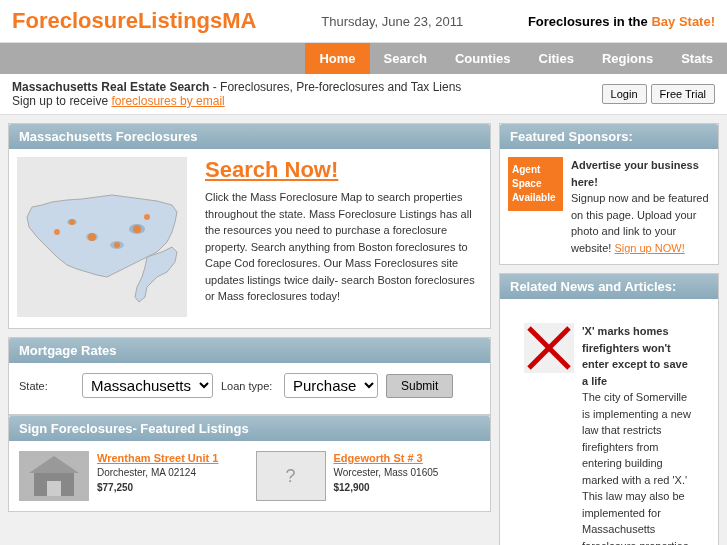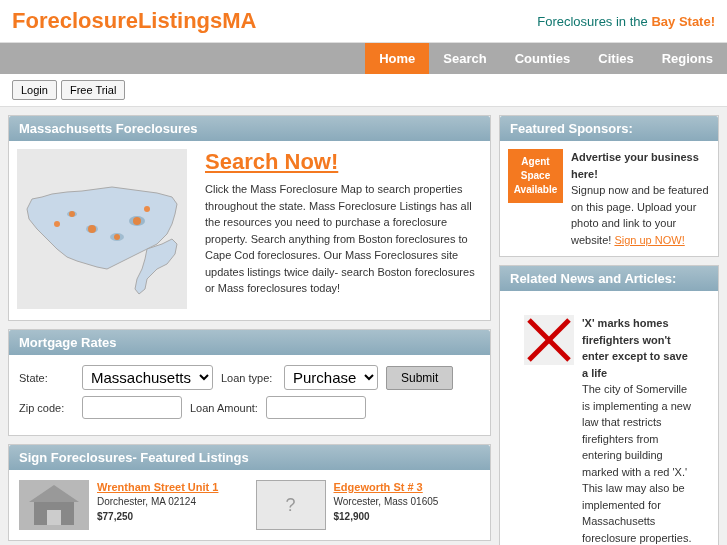--- a/index.html
+++ b/index.html
@@ -3,21 +3,21 @@
   <meta charset="utf-8">
   <style>
     * { margin: 0; padding: 0; box-sizing: border-box; }
     body { font-family: Arial, sans-serif; font-size: 12px; background: #f0f0f0; width: 727px; }
 
     
     #header { background: #fff; padding: 8px 12px; display: flex; align-items: center; justify-content: space-between; border-bottom: 1px solid #ddd; }
     #logo { font-size: 22px; color: #f47920; font-weight: bold; }
     #header-center { color: #555; font-size: 13px; }
     #header-right { color: #555; font-size: 13px; }
-    #header-right span { color: #0f766e; font-weight: normal; }
+    #header-right span { color: #000000; font-weight: bold; }
 
     
     #nav { background: #aaa; display: flex; justify-content: flex-end; }
     #nav a { display: inline-block; padding: 8px 14px; color: #fff; text-decoration: none; font-size: 13px; font-weight: bold; }
     #nav a.active { background: #f47920; }
 
     
     #subheader { background: #fff; padding: 6px 12px; border-bottom: 1px solid #ddd; display: flex; justify-content: space-between; align-items: center; }
     #subheader-left { font-size: 12px; color: #333; }
     #subheader-left strong { font-weight: bold; }
@@ -35,21 +35,21 @@
 
     
     #ma-foreclosures { background: #fff; border: 1px solid #ccc; margin-bottom: 8px; }
     #ma-foreclosures-content { display: flex; padding: 8px; gap: 8px; }
     #map-area { width: 180px; flex-shrink: 0; }
     #map-svg { width: 170px; height: 160px; }
     #foreclosure-text h2 { color: #f47920; font-size: 22px; font-weight: bold; text-decoration: underline; margin-bottom: 6px; }
     #foreclosure-text p { font-size: 11px; color: #333; line-height: 1.5; }
 
     
-    #mortgage { background: #fff; border: 1px solid #ccc; margin-bottom: 8px; }
+    #mortgage { background: #fff; border: 1px solid #ccc; }
     #mortgage-content { padding: 10px; }
     .form-row { display: flex; align-items: center; gap: 8px; margin-bottom: 6px; }
     .form-label { color: #333; font-size: 11px; min-width: 55px; }
     .form-row select, .form-row input { font-size: 15px; border: 1px solid #aaa; padding: 2px 4px; border-radius: 3px; }
     .form-row select { background: #fff; }
     #submit-btn { background: #ccc; border: 1px solid #999; padding: 4px 14px; font-size: 12px; cursor: pointer; border-radius: 2px; }
 
     
     #featured { background: #fff; border: 1px solid #ccc; margin-bottom: 8px; }
     #featured-content { padding: 10px; }
@@ -58,55 +58,61 @@
     .listing { flex: 1; }
     .listing-img { width: 70px; height: 50px; background: #ccc; float: left; margin-right: 8px; }
     .listing-img-placeholder { width: 70px; height: 50px; background: #ddd; border: 1px solid #aaa; float: left; margin-right: 8px; display: flex; align-items: center; justify-content: center; font-size: 10px; color: #666; }
     .listing a { color: #f47920; text-decoration: underline; font-size: 11px; font-weight: bold; }
     .listing p { font-size: 10px; color: #333; line-height: 1.5; }
 
     
     #featured-sponsors { background: #fff; border: 1px solid #ccc; margin-bottom: 8px; }
     .sponsors-content { padding: 8px; }
     .agent-box { display: flex; gap: 8px; align-items: flex-start; }
-    .agent-badge { background: #f47920; color: #fff; text-align: center; font-size: 10px; font-weight: bold; padding: 6px 4px; min-width: 55px; line-height: 1.4; flex-shrink: 0; }
+    .agent-badge { background: #f47920; color: #fff; text-align: left; font-size: 10px; font-weight: bold; padding: 6px 4px; min-width: 55px; line-height: 1.4; flex-shrink: 0; }
     .agent-text { font-size: 11px; color: #333; line-height: 1.5; }
     .agent-text strong { font-weight: bold; }
     .agent-text a { color: #f47920; text-decoration: underline; }
 
     #related-news { background: #fff; border: 1px solid #ccc; }
     .news-header { background: linear-gradient(to bottom, #a8c0cc, #8aaabb); color: #fff; padding: 5px 10px; font-size: 13px; font-weight: bold; }
     .news-item { display: flex; gap: 8px; padding: 24px; border-bottom: 1px solid #eee; align-items: flex-start; }
     .news-icon { width: 50px; height: 50px; flex-shrink: 0; display: flex; align-items: center; justify-content: center; }
     .news-text { font-size: 11px; color: #333; line-height: 1.5; }
     .news-text strong { font-weight: bold; }
     .news-text a { color: #f47920; text-decoration: underline; }
 
     .clearfix::after { content: ''; display: table; clear: both; }
   </style>
 </head>
 <body>
 
 <div id="header">
   <div id="logo">ForeclosureListingsMA</div>
+  <div id="header-center">Thursday, June 23, 2011</div>
   <div id="header-right">
     <span>Foreclosures in the</span>
     <span style="color:#f47920;font-weight:bold;">Bay State!</span>
   </div>
 </div>
 
 <div id="nav">
   <a class="active">Home</a>
   <a>Search</a>
   <a>Counties</a>
   <a>Cities</a>
   <a>Regions</a>
+  <a>Stats</a>
 </div>
 
 <div id="subheader">
+  <div id="subheader-left">
+    <strong>Massachusetts Real Estate Search</strong><span> - Foreclosures, Pre-foreclosures and Tax Liens</span><br>
+    <span>Sign up to receive</span> <a href="#">foreclosures by email</a>
+  </div>
   <div id="subheader-right">
     <button>Login</button>
     <button>Free Trial</button>
   </div>
 </div>
 
 <div id="main">
   <div id="left-col">
 
     <div id="ma-foreclosures">
@@ -147,26 +153,20 @@
         <div class="form-row">
           <span class="form-label">State:</span>
           <select>
             <option>Massachusetts</option>
           </select>
           <span class="form-label">Loan type:</span>
           <select>
             <option>Purchase</option>
           </select>
           <button id="submit-btn">Submit</button>
-        </div>
-        <div class="form-row">
-          <span class="form-label">Zip code:</span>
-          <input type="text" style="width: 100px;">
-          <span class="form-label">Loan Amount:</span>
-          <input type="text" style="width: 100px;">
         </div>
       </div>
     </div>
 
     <div id="featured">
       <div class="section-header">Sign Foreclosures- Featured Listings</div>
       <div id="featured-content">
         <div class="listings-grid">
           <div class="listing clearfix">
             <div class="listing-img" style="background:#bbb; width:70px; height:50px; float:left; margin-right:8px;">

